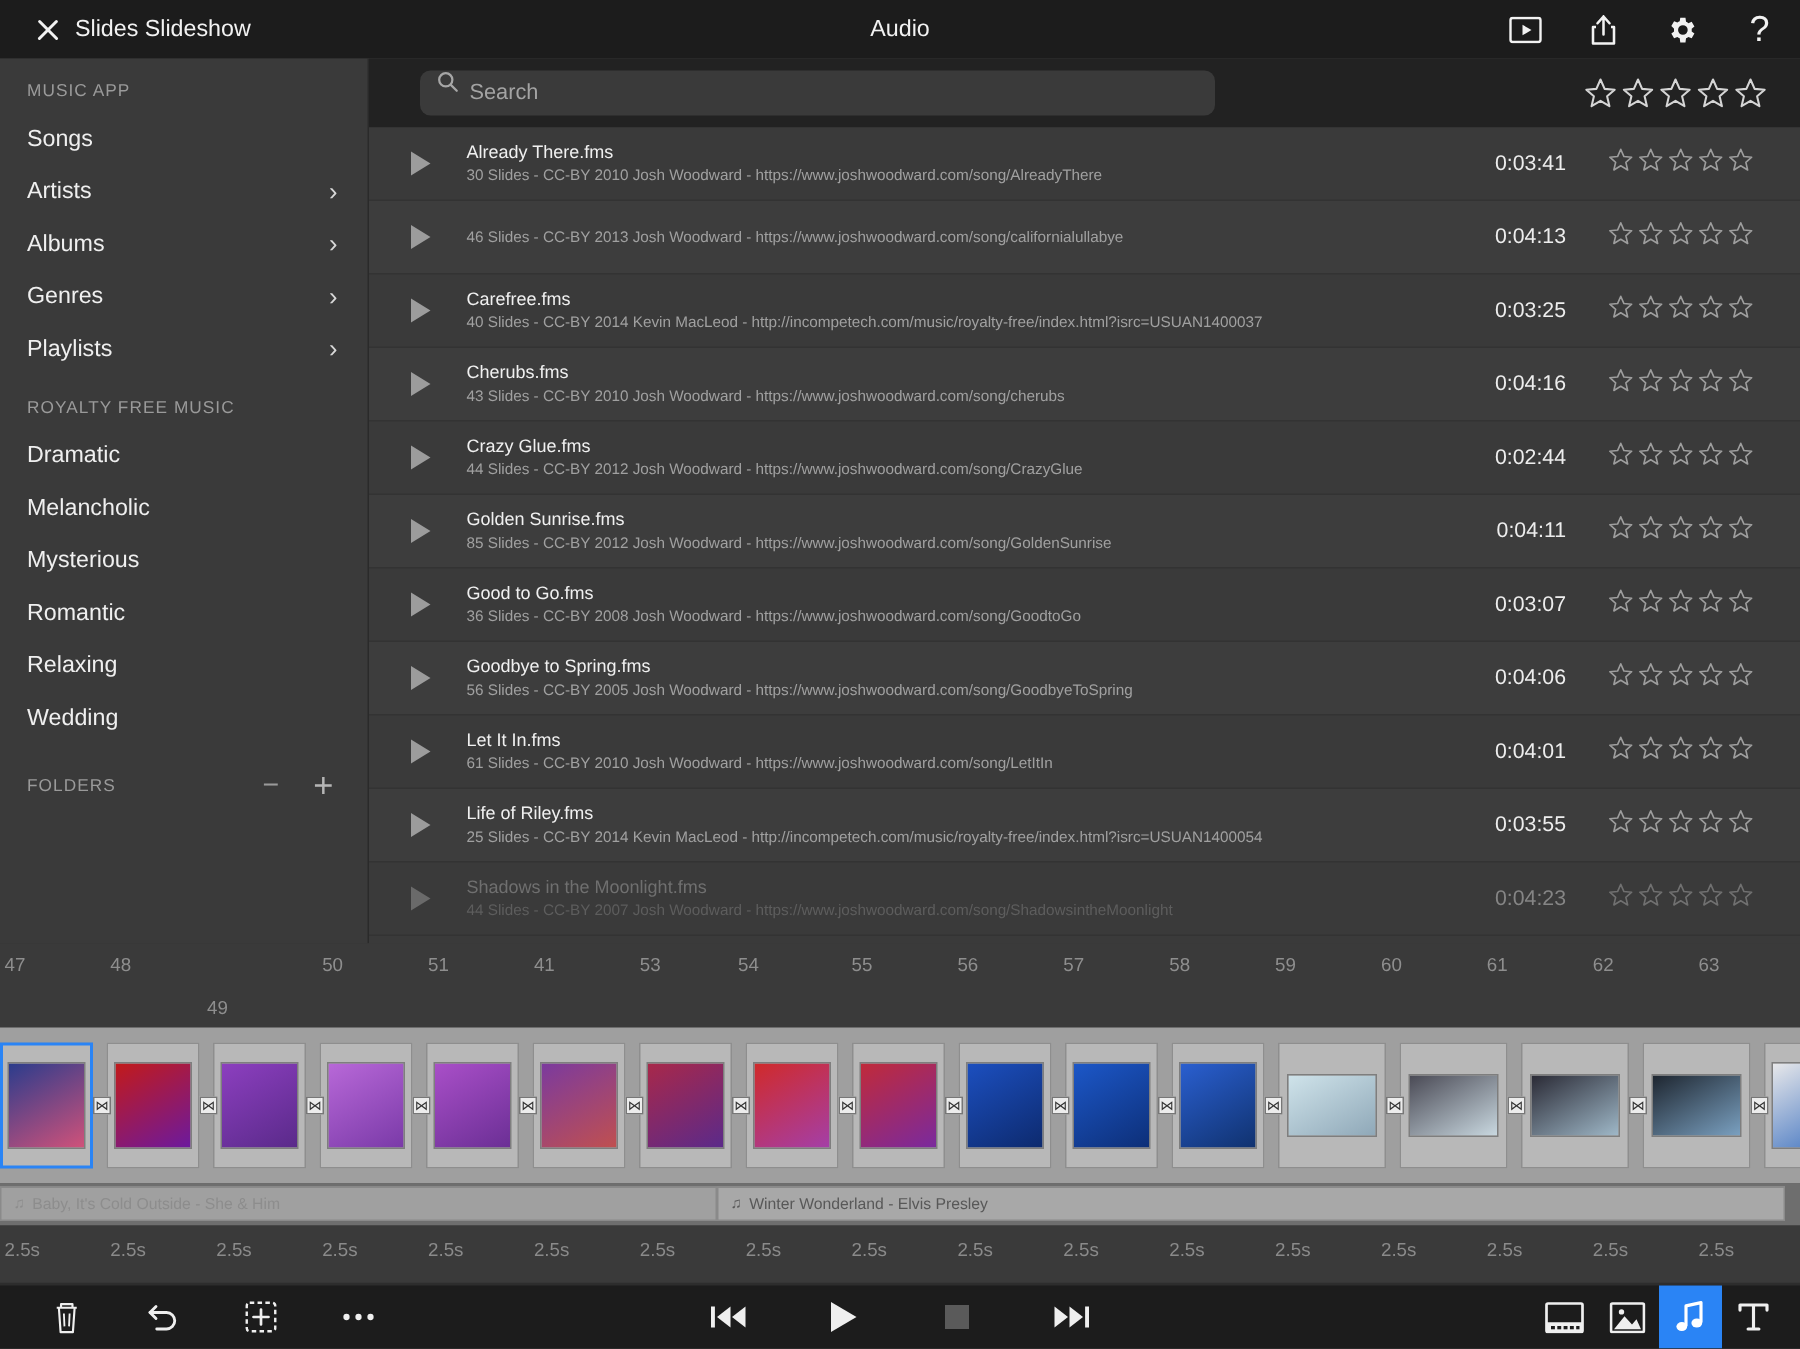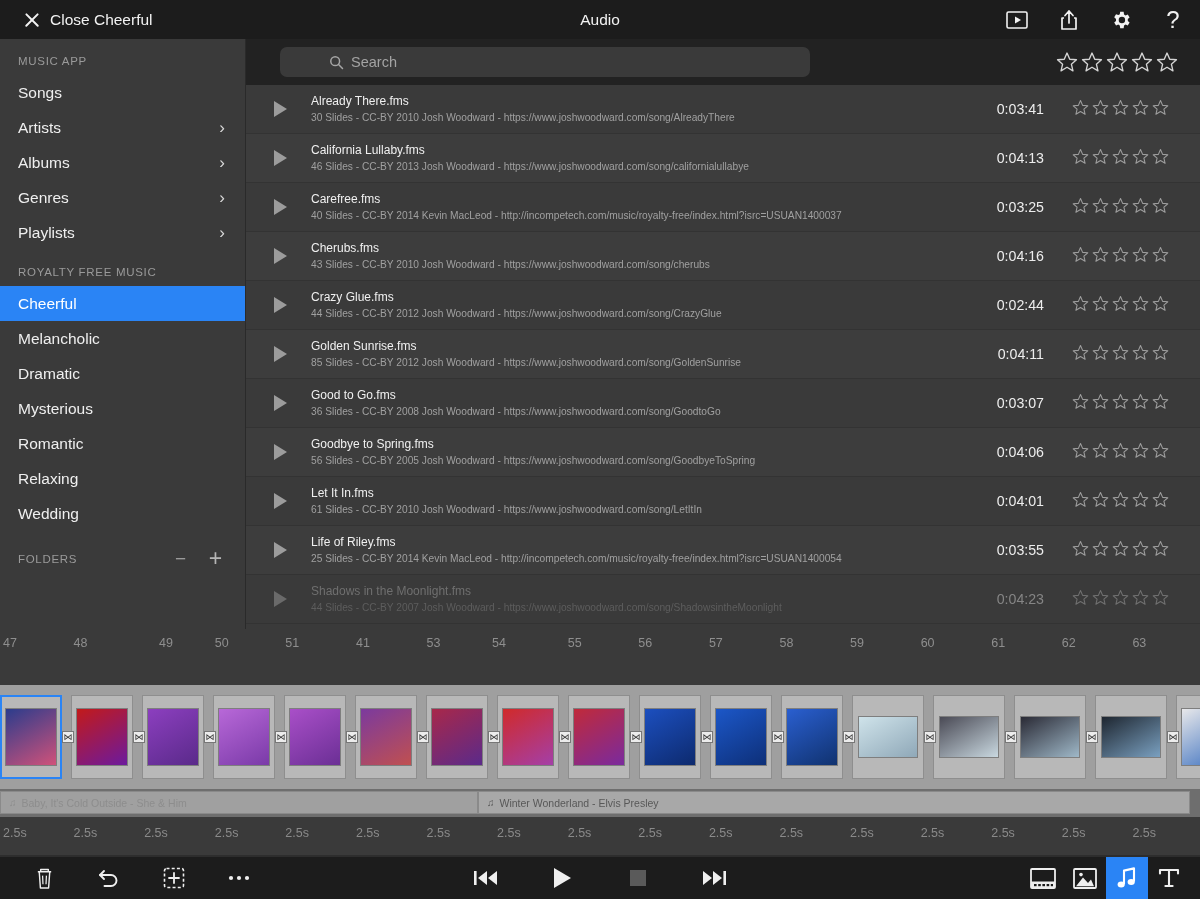--- a/index.html
+++ b/index.html
@@ -69,21 +69,21 @@
   .listpanel {
     position: absolute; left: 246px; top: 0; width: 954px; height: 590px;
     background: #3a3a3a;
   }
   .searchbar-row {
     position: absolute; left: 0; top: 0; width: 954px; height: 46px;
     background: #222222; display: flex; align-items: center;
   }
   .search-box {
     position: relative; margin-left: 34px; width: 530px; height: 30px;
-    background: #3a3a3a; border-radius: 7px; display: flex; align-items: center; padding-left: 38px;
+    background: #3a3a3a; border-radius: 7px; display: flex; 
   }
   .search-ico { margin-left: 11px; color:#a6a6a6; display:flex; }
   .search-input {
     background: transparent; border: 0; outline: 0; color: #e4e4e4;
     font-family: inherit; font-size: 14.5px; margin-left: 7px; width: 460px;
   }
   .search-input::placeholder { color: #a3a3a3; }
   .header-stars { position: absolute; right: 22px; top: 12px; display:flex; gap:3px; }
 
   .songlist { position: absolute; left: 0; top: 46px; width: 954px; height: 544px;
@@ -170,21 +170,21 @@
   .bb-tab.active { background:#2a84f5; }
 </style>
 </head>
 <body>
 
 <div id="app">
 
   <div class="topbar">
     <div class="close-slideshow">
       <span class="x-icon"></span>
-      <span>Close Cheerful</span>
+      <span>Slides Slideshow</span>
     </div>
     <div class="topbar-title">Audio</div>
     <div class="topbar-icons">
       <span class="tb-icon">
         <svg width="22" height="18" viewBox="0 0 22 18">
             <rect x="1" y="1" width="20" height="16" rx="1.5" fill="none" stroke="#f2f2f2" stroke-width="1.6"></rect>
             <polygon points="9,5.5 15,9 9,12.5" fill="#f2f2f2"></polygon>
           </svg>
       </span>
       <span class="tb-icon">
@@ -227,28 +227,25 @@
           <div class="side-item">
             <span>Playlists</span>
             <span class="chev">›</span>
           </div>
         </div>
 
       <div class="side-header">
         <span>ROYALTY FREE MUSIC</span>
       </div>
       <div id="royalty-list">
-          <div class="side-item selected">
-            <span>Cheerful</span>
+          <div class="side-item">
+            <span>Dramatic</span>
           </div>
           <div class="side-item">
             <span>Melancholic</span>
-          </div>
-          <div class="side-item">
-            <span>Dramatic</span>
           </div>
           <div class="side-item">
             <span>Mysterious</span>
           </div>
           <div class="side-item">
             <span>Romantic</span>
           </div>
           <div class="side-item">
             <span>Relaxing</span>
           </div>
@@ -317,21 +314,20 @@
                   <polygon points="12,2.2 15,9 22.3,9.6 16.8,14.4 18.5,21.6 12,17.7 5.5,21.6 7.2,14.4 1.7,9.6 9,9" fill="none" stroke="#9e9e9e" stroke-width="1.5" stroke-linejoin="round"></polygon>
                 </svg></span>
               <span class="star"><svg width="17" height="17" viewBox="0 0 24 24">
                   <polygon points="12,2.2 15,9 22.3,9.6 16.8,14.4 18.5,21.6 12,17.7 5.5,21.6 7.2,14.4 1.7,9.6 9,9" fill="none" stroke="#9e9e9e" stroke-width="1.5" stroke-linejoin="round"></polygon>
                 </svg></span>
             </div>
           </div>
           <div class="song-row">
             <div class="play-tri"></div>
             <div class="song-meta">
-              <div class="song-title">California Lullaby.fms</div>
               <div class="song-sub">46 Slides - CC-BY 2013 Josh Woodward - https://www.joshwoodward.com/song/californialullabye</div>
             </div>
             <div class="song-dur">0:04:13</div>
             <div class="song-stars">
               <span class="star"><svg width="17" height="17" viewBox="0 0 24 24">
                   <polygon points="12,2.2 15,9 22.3,9.6 16.8,14.4 18.5,21.6 12,17.7 5.5,21.6 7.2,14.4 1.7,9.6 9,9" fill="none" stroke="#9e9e9e" stroke-width="1.5" stroke-linejoin="round"></polygon>
                 </svg></span>
               <span class="star"><svg width="17" height="17" viewBox="0 0 24 24">
                   <polygon points="12,2.2 15,9 22.3,9.6 16.8,14.4 18.5,21.6 12,17.7 5.5,21.6 7.2,14.4 1.7,9.6 9,9" fill="none" stroke="#9e9e9e" stroke-width="1.5" stroke-linejoin="round"></polygon>
                 </svg></span>
@@ -572,21 +568,21 @@
             </div>
           </div>
         </div>
     </div>
   </div>
 
   <div class="timeline">
     <div class="ruler" id="ruler">
         <span class="tick" style="left: 3px;">47</span>
         <span class="tick" style="left: 73.5882px;">48</span>
-        <span class="tick" style="left: 159px;">49</span>
+        <span class="tick" style="left: 138px; margin-top: 29px;">49</span>
         <span class="tick" style="left: 214.765px;">50</span>
         <span class="tick" style="left: 285.353px;">51</span>
         <span class="tick" style="left: 355.941px;">41</span>
         <span class="tick" style="left: 426.529px;">53</span>
         <span class="tick" style="left: 492px;">54</span>
         <span class="tick" style="left: 567.706px;">55</span>
         <span class="tick" style="left: 638.294px;">56</span>
         <span class="tick" style="left: 708.882px;">57</span>
         <span class="tick" style="left: 779.471px;">58</span>
         <span class="tick" style="left: 850.059px;">59</span>

